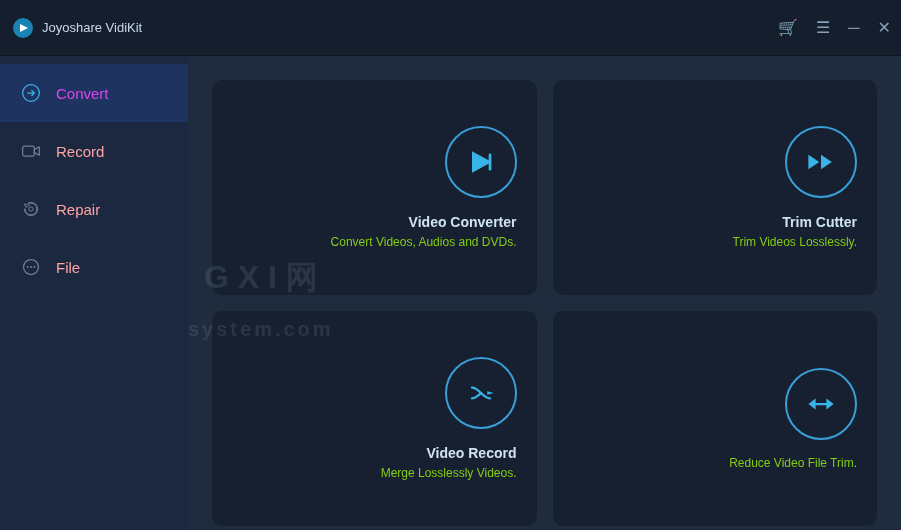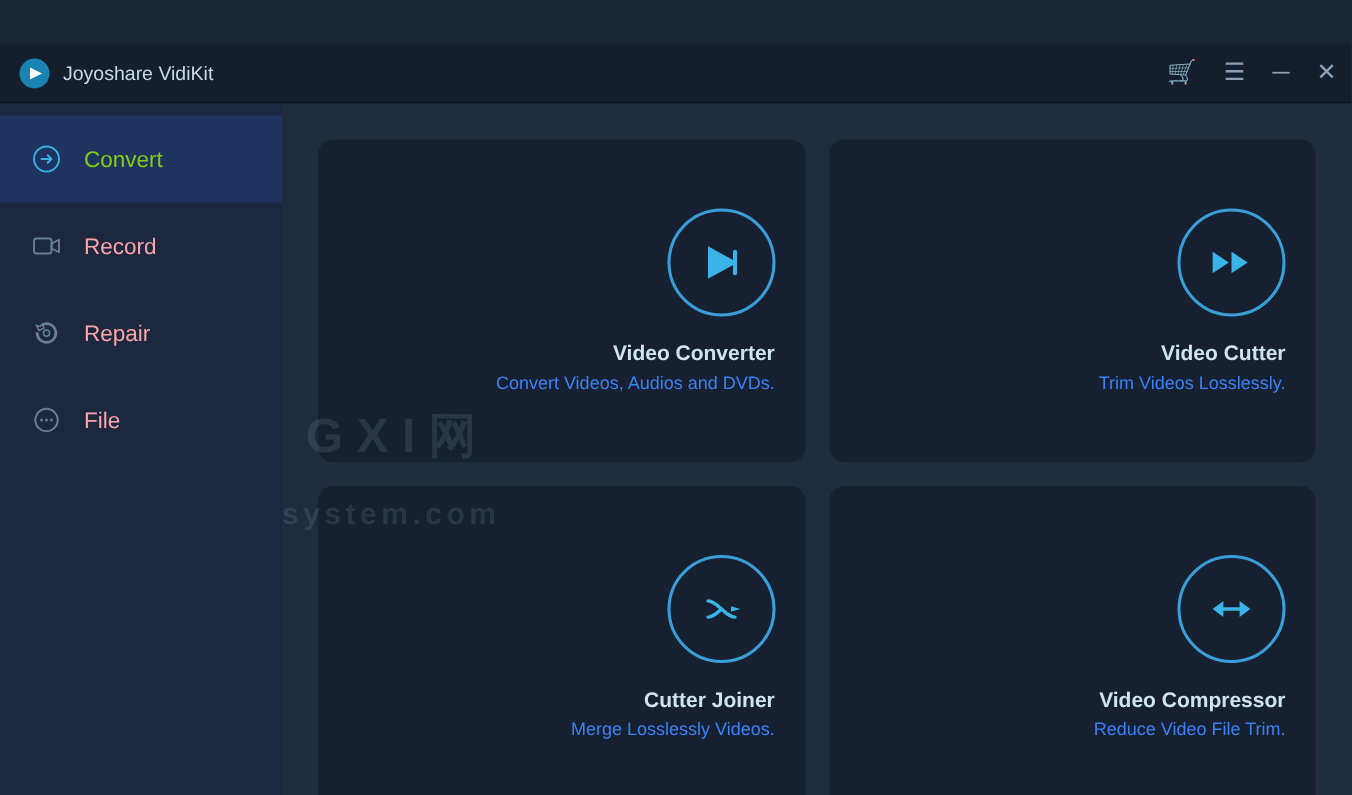--- a/index.html
+++ b/index.html
@@ -11,24 +11,23 @@
       overflow: hidden;
       user-select: none;
     }
 
     
     .title-bar {
       display: flex;
       align-items: center;
       justify-content: space-between;
       background: #151e2d;
-      height: 40px;
+      height: 56px;
       padding: 0 10px 0 12px;
       border-bottom: 1px solid #0d1520;
-      margin-top: 29px;
     }
     .title-bar-left {
       display: flex;
       align-items: center;
       gap: 8px;
     }
     .title-bar-logo {
       width: 22px;
       height: 22px;
     }
@@ -71,21 +70,21 @@
       padding: 18px 20px;
       cursor: pointer;
       color: #fca5a5;
       font-size: 15px;
       font-weight: 500;
       border-radius: 0;
       transition: background 0.15s;
     }
     .sidebar-item.active {
       background: #1f3360;
-      color: #84cc16;
+      color: #d946ef;
     }
     .sidebar-icon {
       width: 22px;
       height: 22px;
       display: flex;
       align-items: center;
       justify-content: center;
       flex-shrink: 0;
     }
     .sidebar-icon svg {
@@ -132,21 +131,21 @@
       height: 36px;
     }
     .card-title {
       color: #d0e4f0;
       font-size: 14px;
       font-weight: 600;
       margin-bottom: 5px;
       text-align: center;
     }
     .card-subtitle {
-      color: #3b82f6;
+      color: #84cc16;
       font-size: 12px;
       text-align: center;
     }
   </style>
 </head>
 <body>
 
 <div class="title-bar">
   <div class="title-bar-left">
 
@@ -230,44 +229,43 @@
     </div>
 
     <div class="card">
       <div class="card-icon-circle">
         <svg viewBox="0 0 40 40" fill="none">
 
           <polygon points="6,12 18,20 6,28" fill="#3ab4e8"></polygon>
           <polygon points="20,12 32,20 20,28" fill="#3ab4e8"></polygon>
         </svg>
       </div>
-      <div class="card-title">Video Cutter</div>
+      <div class="card-title">Trim Cutter</div>
       <div class="card-subtitle">Trim Videos Losslessly.</div>
     </div>
 
     <div class="card">
       <div class="card-icon-circle">
         <svg viewBox="0 0 40 40" fill="none">
 
           <path d="M10 14 C10 14 14 14 20 20 C26 26 30 26 30 26" stroke="#3ab4e8" stroke-width="2.5" stroke-linecap="round" fill="none"></path>
           <path d="M10 26 C10 26 14 26 20 20" stroke="#3ab4e8" stroke-width="2.5" stroke-linecap="round" fill="none"></path>
           <polygon points="27,22 34,20 27,18" fill="#3ab4e8"></polygon>
         </svg>
       </div>
-      <div class="card-title">Cutter Joiner</div>
+      <div class="card-title">Video Record</div>
       <div class="card-subtitle">Merge Losslessly Videos.</div>
     </div>
 
     <div class="card">
       <div class="card-icon-circle">
         <svg viewBox="0 0 40 40" fill="none">
 
           <polygon points="6,20 14,14 14,26" fill="#3ab4e8"></polygon>
           <polygon points="34,20 26,14 26,26" fill="#3ab4e8"></polygon>
           <line x1="14" y1="20" x2="26" y2="20" stroke="#3ab4e8" stroke-width="2.5" stroke-linecap="round"></line>
         </svg>
       </div>
-      <div class="card-title">Video Compressor</div>
       <div class="card-subtitle">Reduce Video File Trim.</div>
     </div>
 
   </div>
 </div>
 
 </body></html>

